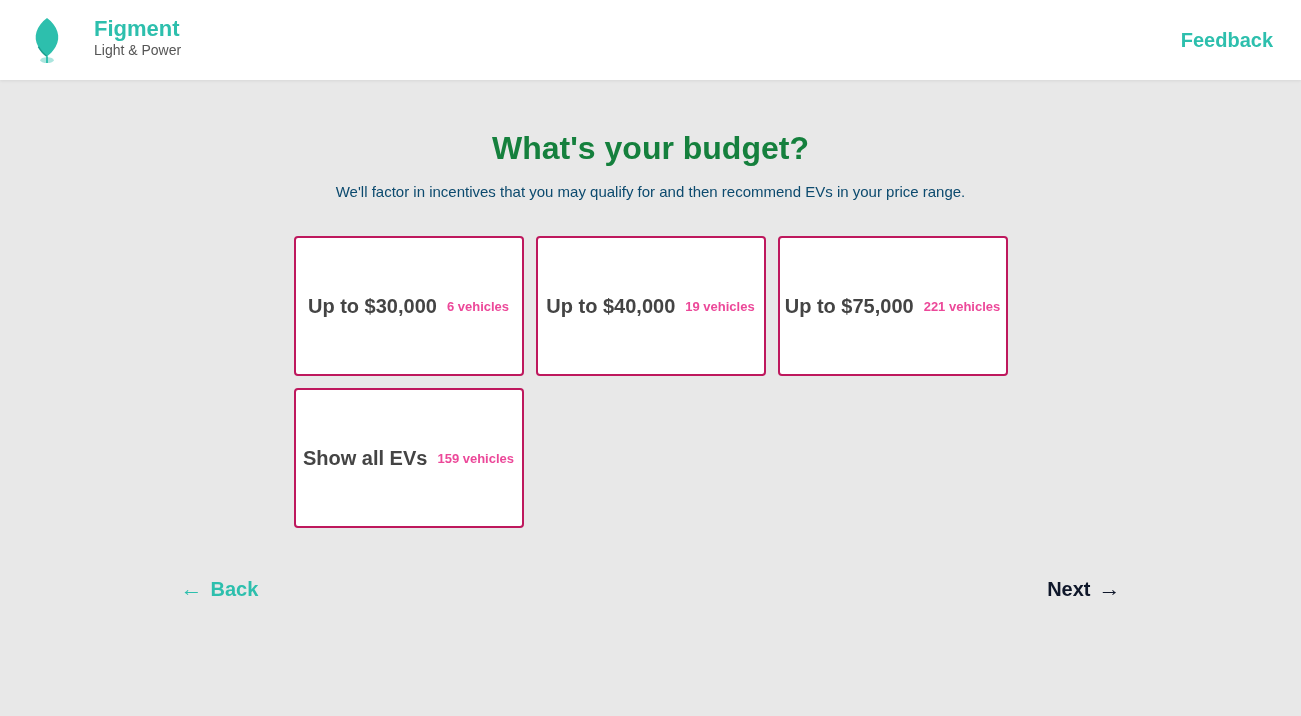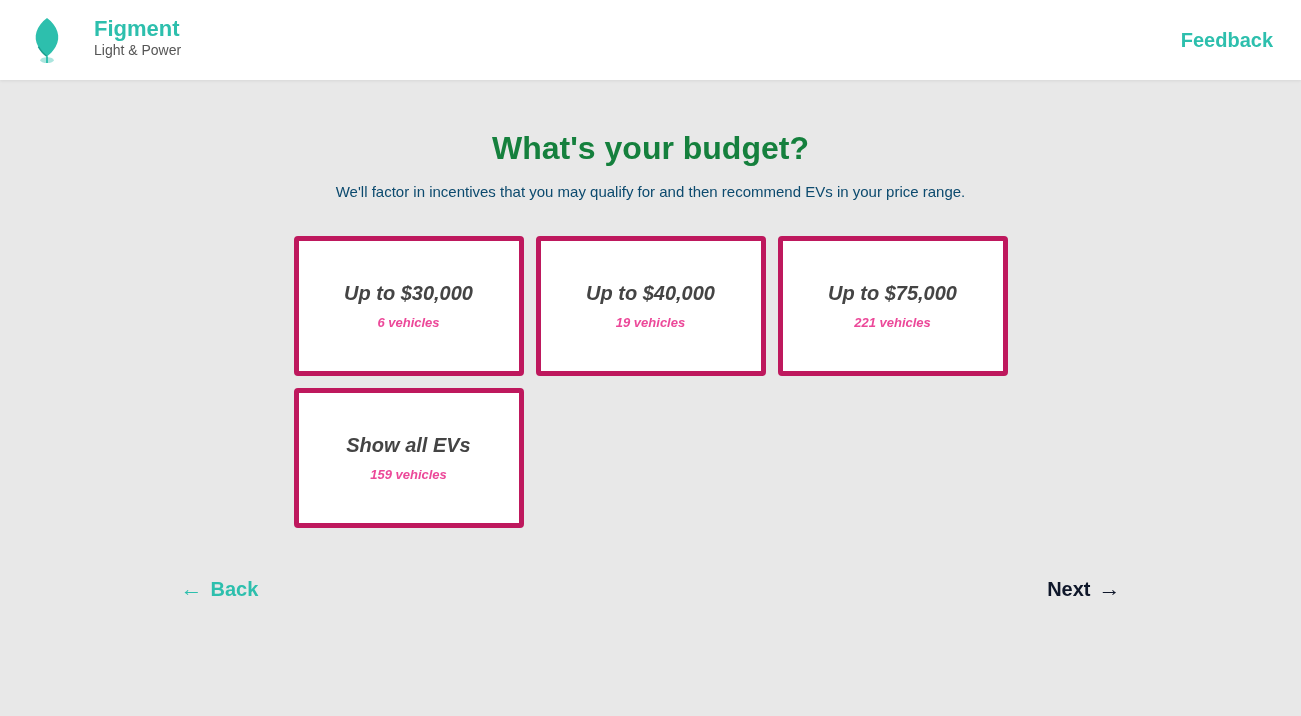--- a/index.html
+++ b/index.html
@@ -73,30 +73,29 @@
 
     
     .card-grid {
       display: grid;
       grid-template-columns: repeat(3, 230px);
       grid-template-rows: repeat(2, 140px);
       gap: 12px;
     }
     .budget-card {
       background: #fff;
-      border: 5px solid #be185d;
+      border: 2px solid #be185d;
       border-radius: 4px;
       display: flex;
-      flex-direction: column;
+      flex-direction: row;
       align-items: center;
       justify-content: center;
       cursor: pointer;
       transition: box-shadow 0.15s, border-color 0.15s;
       gap: 10px;
-      font-style: italic;
     }
     .card-amount {
       font-size: 20px;
       font-weight: 600;
       color: #444;
     }
     .card-count {
       font-size: 13px;
       font-weight: 600;
       color: #ec4899;

